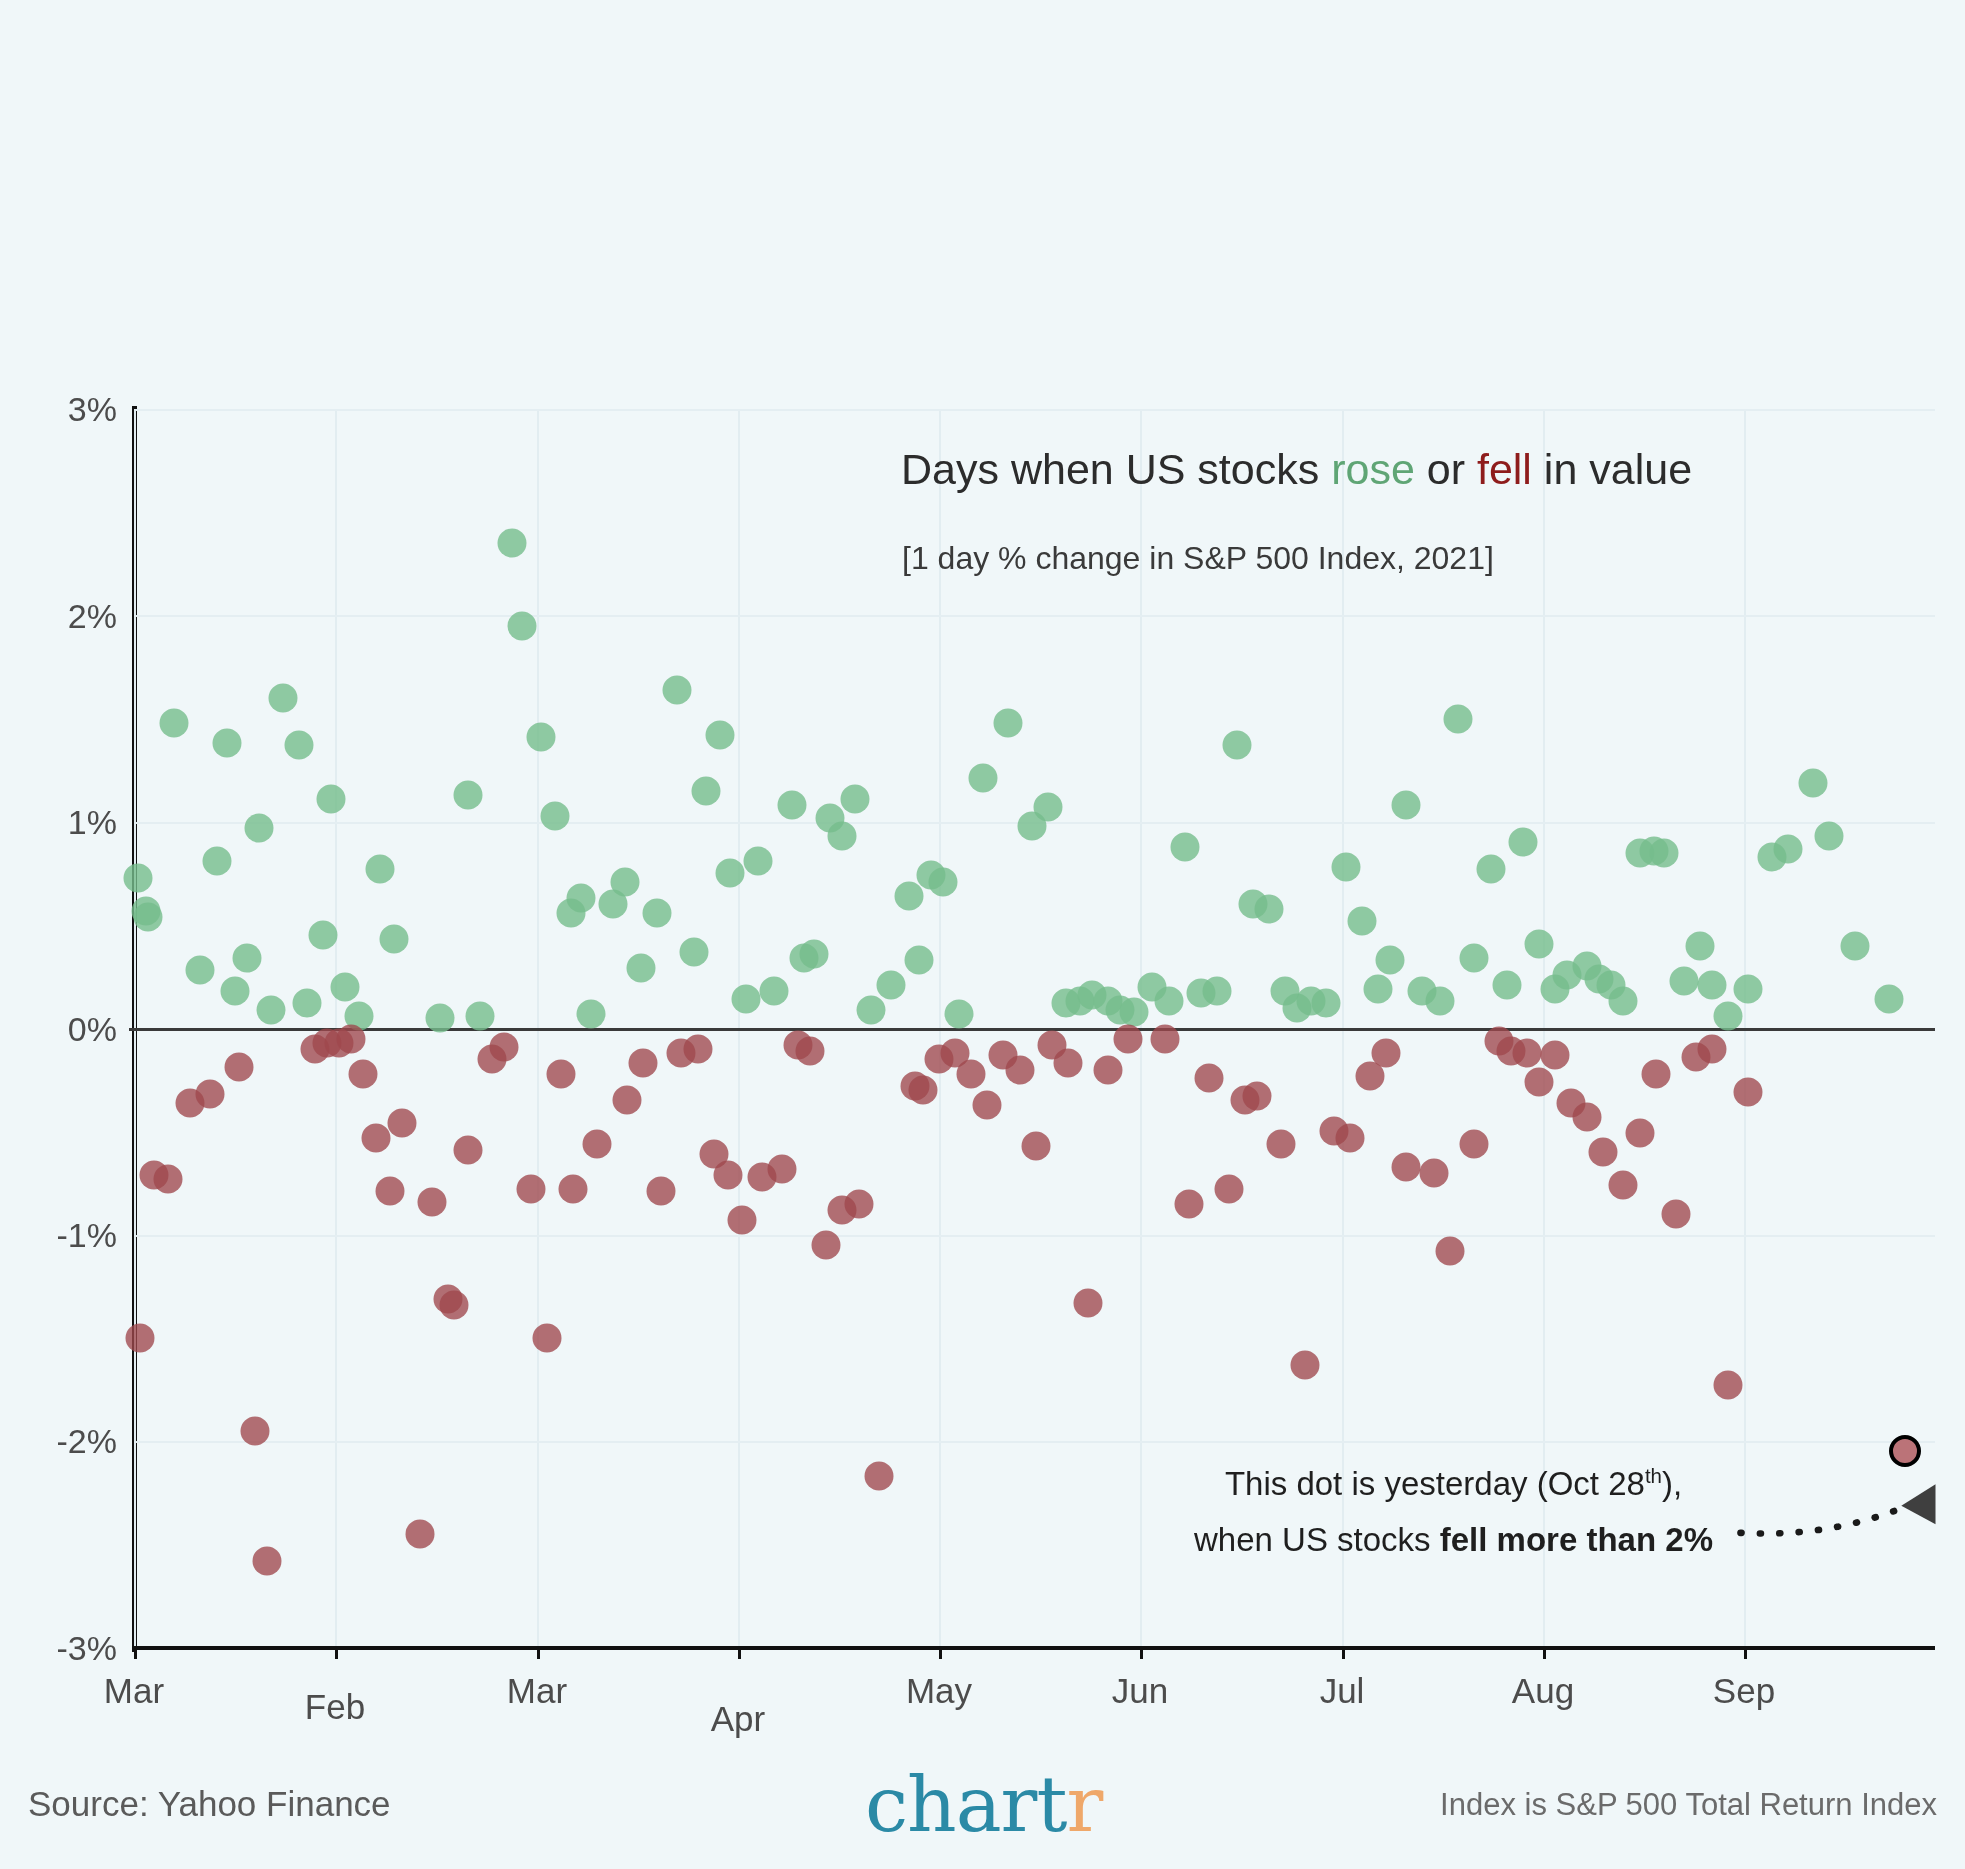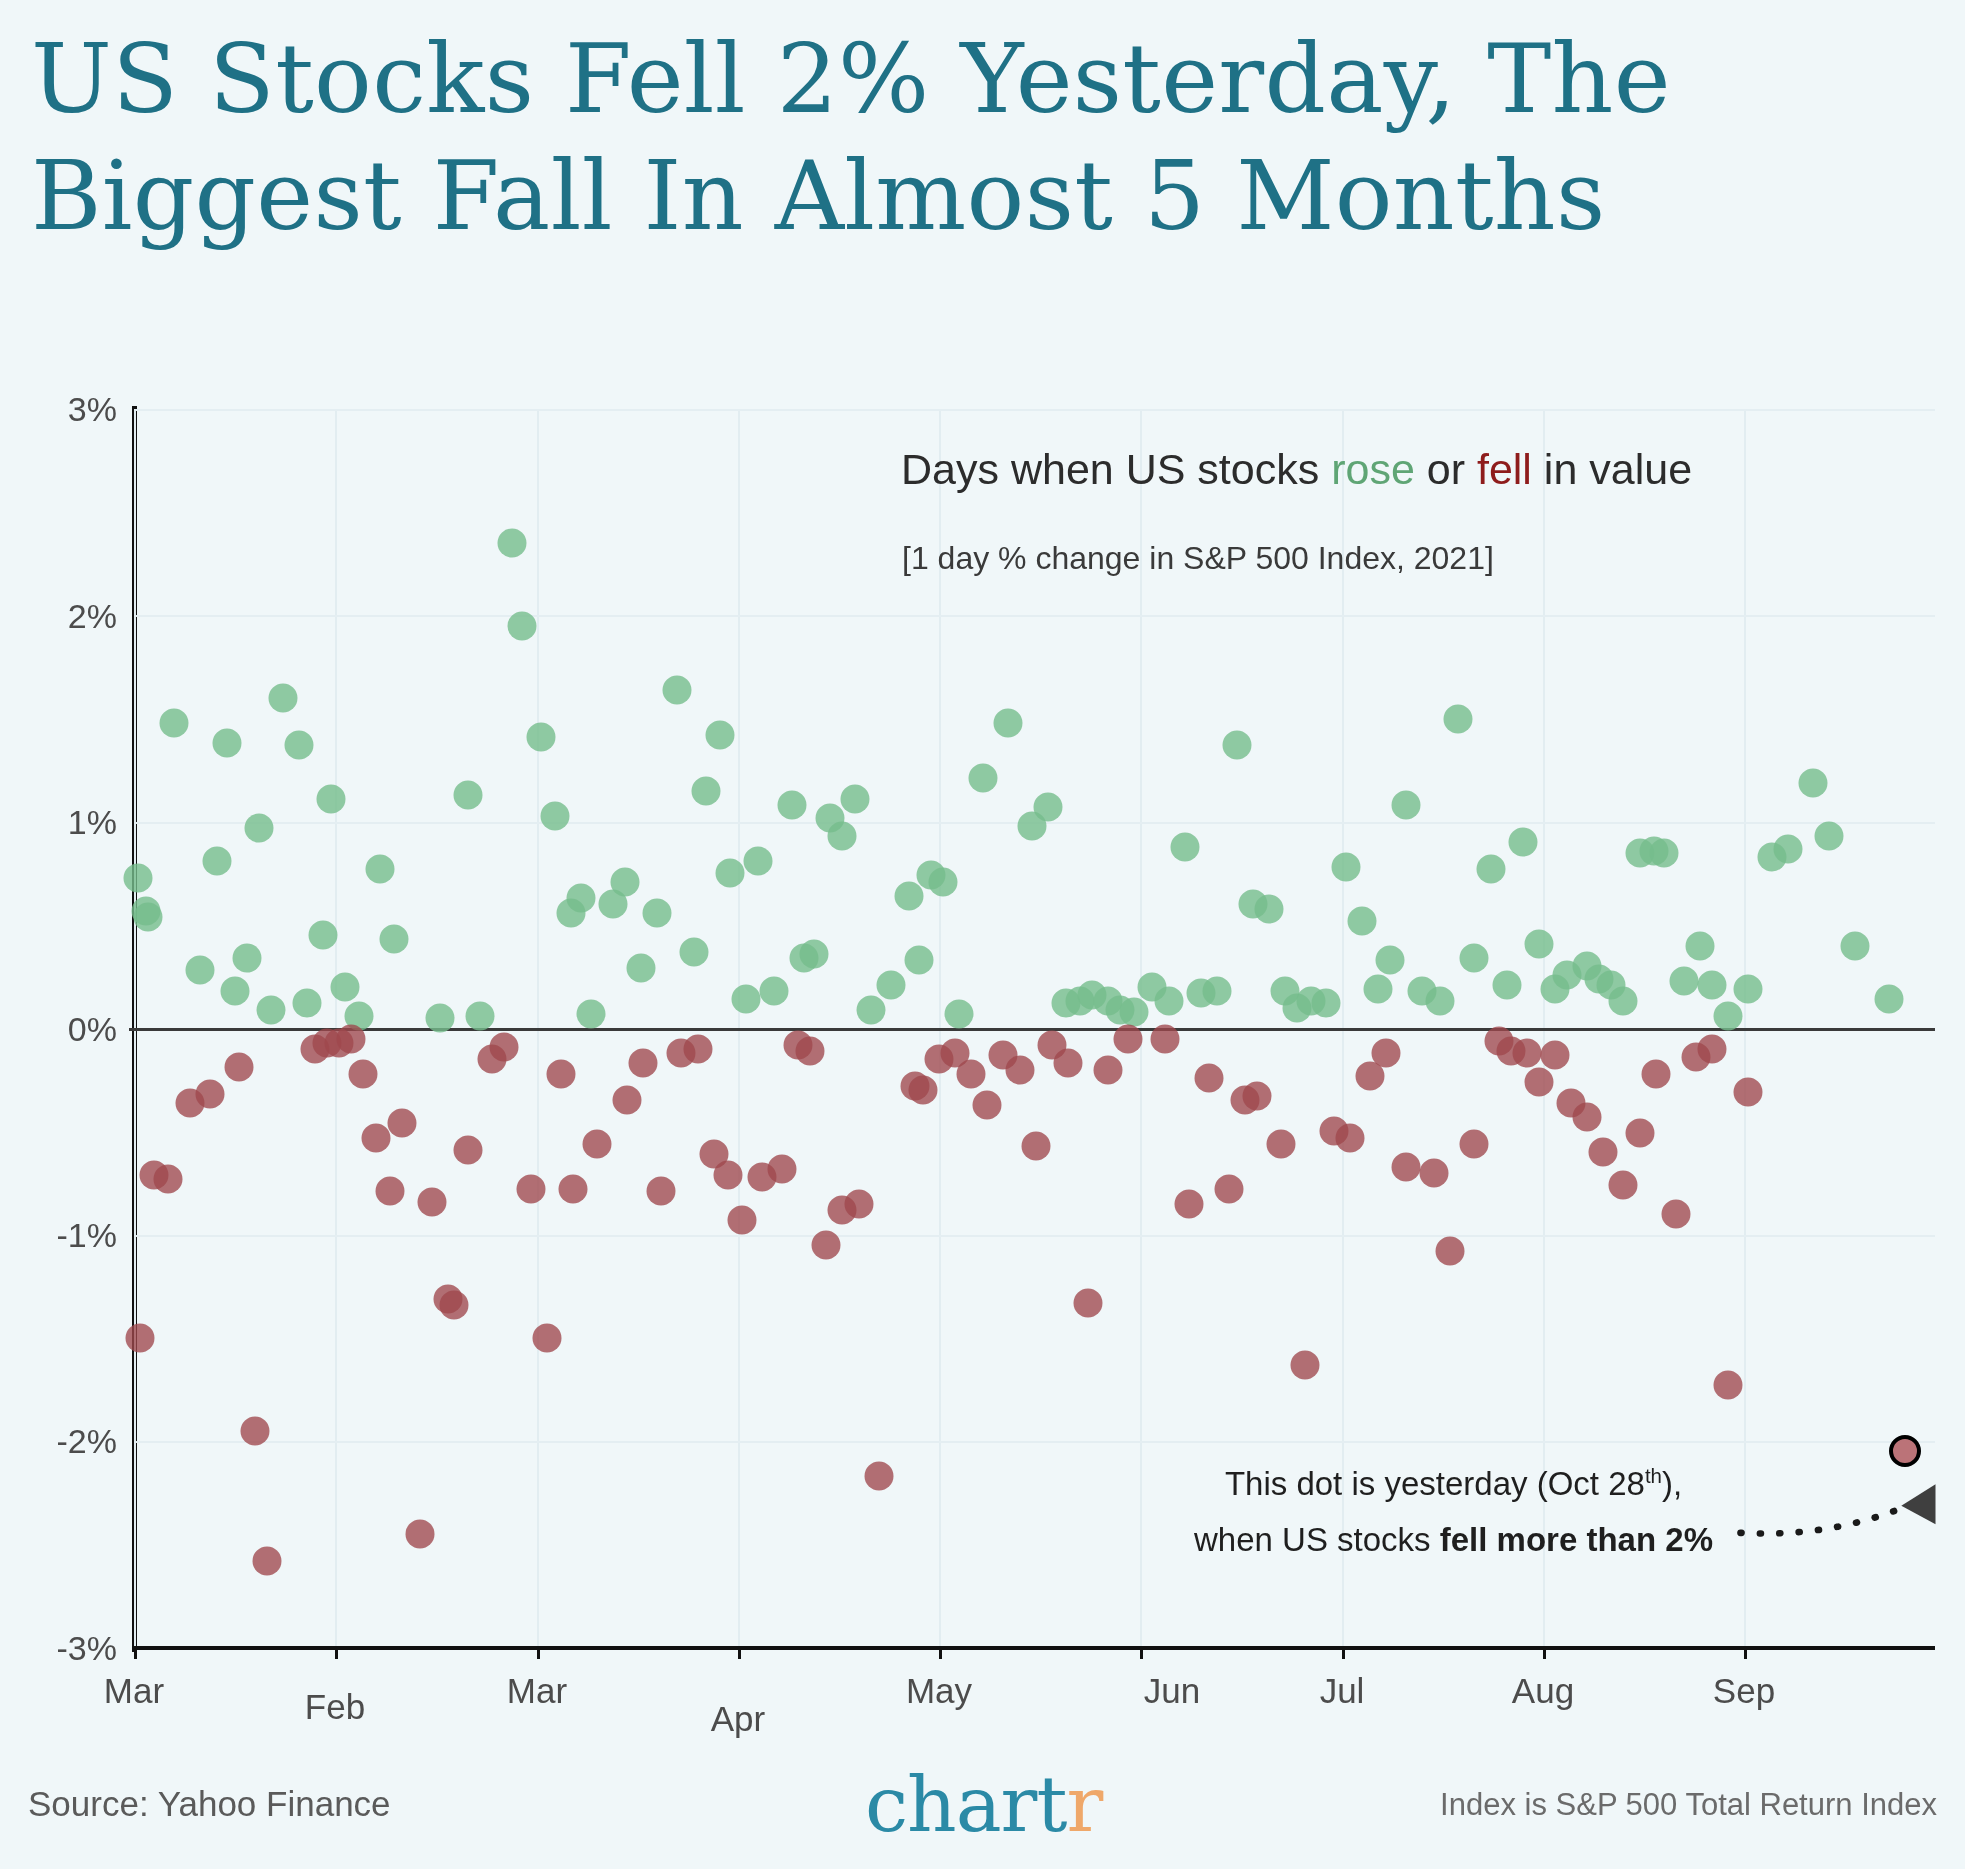--- a/index.html
+++ b/index.html
@@ -193,22 +193,20 @@
     color: #2B8AA6;
     white-space: nowrap;
   }
   #logo .r { color: #EFA86A; }
 </style>
 </head>
 <body>
 
 <div id="page">
 
-  <div id="title">US Stocks Fell 2% Yesterday, The
-Biggest Fall In Almost 5 Months</div>
 
   <div id="yaxis-line"></div>
 
   <div id="xaxis-line"></div>
 
   <div id="plot">
       <div class="vgrid" style="left: 0px;"></div>
       <div class="vgrid" style="left: 201px;"></div>
       <div class="vgrid" style="left: 403px;"></div>
       <div class="vgrid" style="left: 604px;"></div>
@@ -449,21 +447,21 @@
     <div class="xlabel" style="left: 134px;">Mar</div>
     <div class="xtick" style="left: 335px;"></div>
     <div class="xlabel" style="left: 335px; margin-top: 16px;">Feb</div>
     <div class="xtick" style="left: 537px;"></div>
     <div class="xlabel" style="left: 537px;">Mar</div>
     <div class="xtick" style="left: 738px;"></div>
     <div class="xlabel" style="left: 738px; margin-top: 28px;">Apr</div>
     <div class="xtick" style="left: 939px;"></div>
     <div class="xlabel" style="left: 939px;">May</div>
     <div class="xtick" style="left: 1140px;"></div>
-    <div class="xlabel" style="left: 1140px; margin-left: 32px;">Jun</div>
+    <div class="xlabel" style="left: 1140px;">Jun</div>
     <div class="xtick" style="left: 1342px;"></div>
     <div class="xlabel" style="left: 1342px;">Jul</div>
     <div class="xtick" style="left: 1543px;"></div>
     <div class="xlabel" style="left: 1543px;">Aug</div>
     <div class="xtick" style="left: 1744px;"></div>
     <div class="xlabel" style="left: 1744px;">Sep</div>
     <div class="ylabel" style="top: 409px;">3%</div>
     <div class="ylabel" style="top: 616px;">2%</div>
     <div class="ylabel" style="top: 822px;">1%</div>
     <div class="ylabel" style="top: 1029px;">0%</div>

